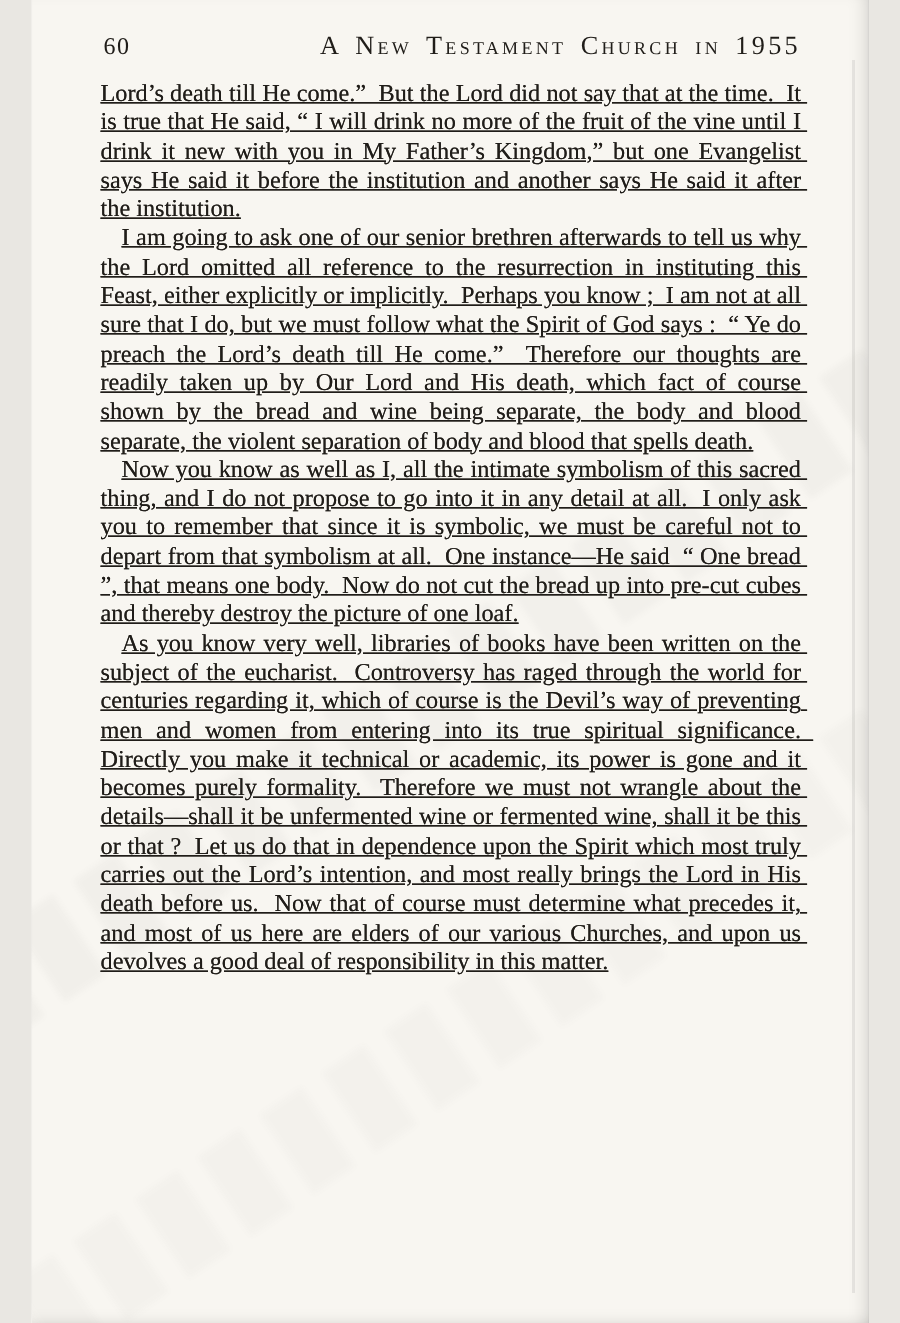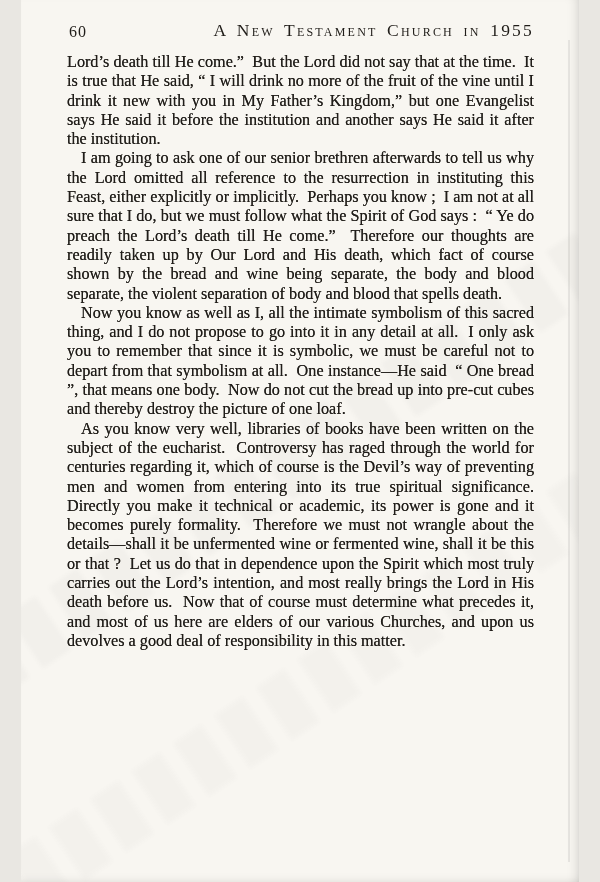--- a/index.html
+++ b/index.html
@@ -43,20 +43,21 @@
     letter-spacing: 2.2px;
     word-spacing: 3px;
   }
   .bodytext p {
     margin: 0;
     font-size: 16.2px;
     line-height: 19.3px;
     text-align: justify;
     white-space: pre-wrap;
     text-shadow: 0 0 0.35px rgba(32,29,25,0.85);
+    text-decoration: underline;
   }
   .bodytext p.indent {
     text-indent: 14px;
   }
   
   .watermark {
     position: absolute;
     left: -160px;
     width: 950px;
     height: 64px;

